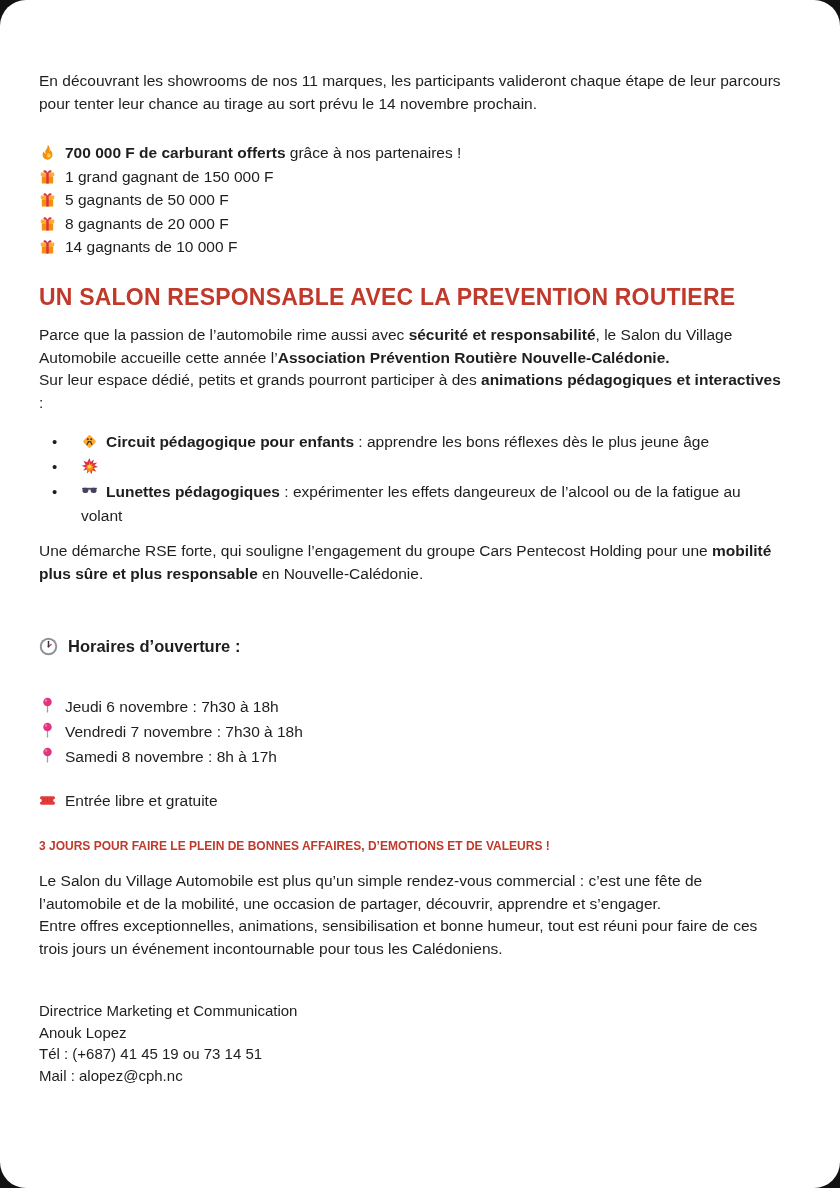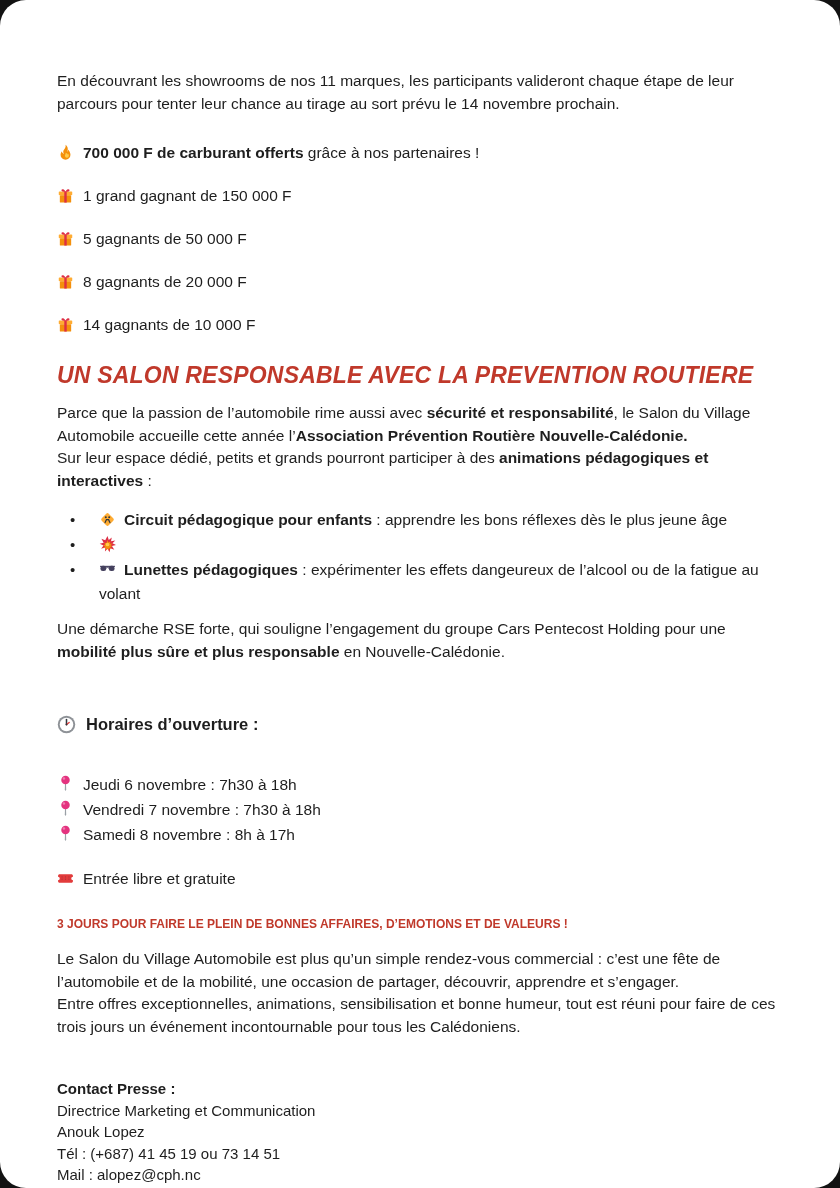--- a/index.html
+++ b/index.html
@@ -13,50 +13,49 @@
     background:var(--bg);
     font-family:"Liberation Sans","DejaVu Sans",sans-serif;
     color:var(--ink);
     overflow:hidden;
   }
   .paper{
     position:absolute;
     inset:0;
     background:#ffffff;
     border-radius:26px;
-    padding:70px 57px 0 57px;
+    padding:70px 57px 0 39px;
     overflow:hidden;
   }
   .para{
     font-size:15.5px;
     line-height:22.5px;
     white-space:pre-wrap;
   }
   .b{font-weight:700;}
   
   .ic{width:17px;height:17px;vertical-align:-3px;flex:none;}
   
   .irow{
     display:flex;
     align-items:flex-start;
     font-size:15.5px;
     line-height:23px;
   }
   .irow .ic{margin:3px 9px 0 0;}
   .prizes{margin-top:26px;}
-  .prizes .irow{margin-bottom:0.5px;margin-top:20px;}
+  .prizes .irow{margin-bottom:0.5px;}
   
   .h1{
     margin-top:24px;
     color:var(--red);
     font-size:23px;
     line-height:30px;
     font-weight:700;
     letter-spacing:.2px;
-    font-style:italic;
   }
   .h2{
     margin-top:22px;
     color:var(--red);
     font-size:12px;
     line-height:24px;
     font-weight:700;
   }
   .mt18{margin-top:12px;}
   
@@ -247,20 +246,19 @@
       <span>Entrée libre et gratuite</span>
     </div>
   </div>
 
   <h2 class="h2">3 JOURS POUR FAIRE LE PLEIN DE BONNES AFFAIRES, D’EMOTIONS ET DE VALEURS !</h2>
 
   <p class="para mt18"><span>Le Salon du Village Automobile est plus qu’un simple rendez-vous commercial : c’est une fête de l’automobile et de la mobilité, une occasion de partager, découvrir, apprendre et s’engager.
 Entre offres exceptionnelles, animations, sensibilisation et bonne humeur, tout est réuni pour faire de ces trois jours un événement incontournable pour tous les Calédoniens.</span></p>
 
   <div class="contact">
-    <div class="head">Contact Presse :</div>
     <div>Directrice Marketing et Communication</div>
     <div>Anouk Lopez</div>
     <div>Tél : (+687) 41 45 19 ou 73 14 51</div>
     <div>Mail : alopez@cph.nc</div>
   </div>
 
 </div>
 
 </body></html>

